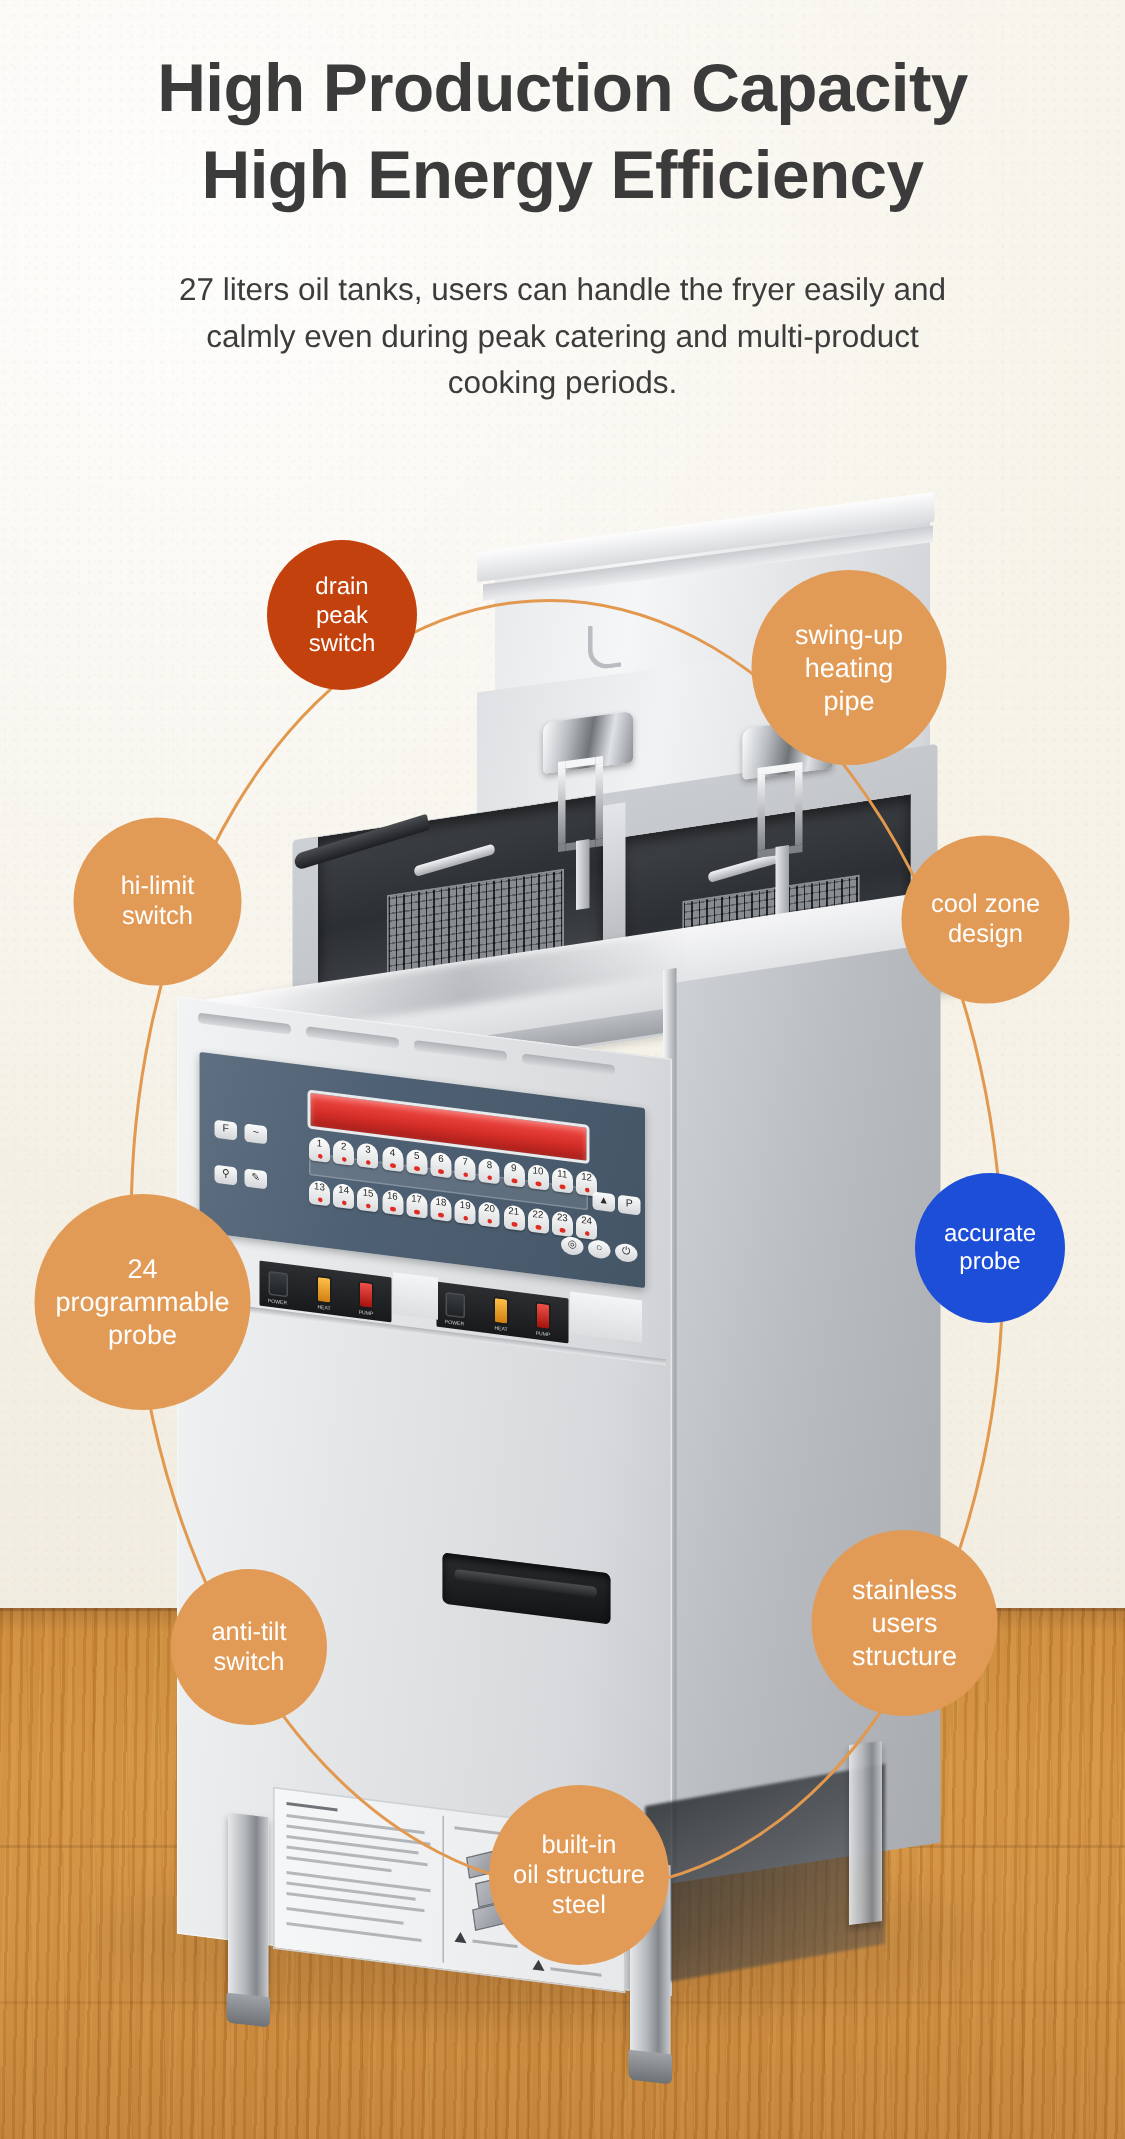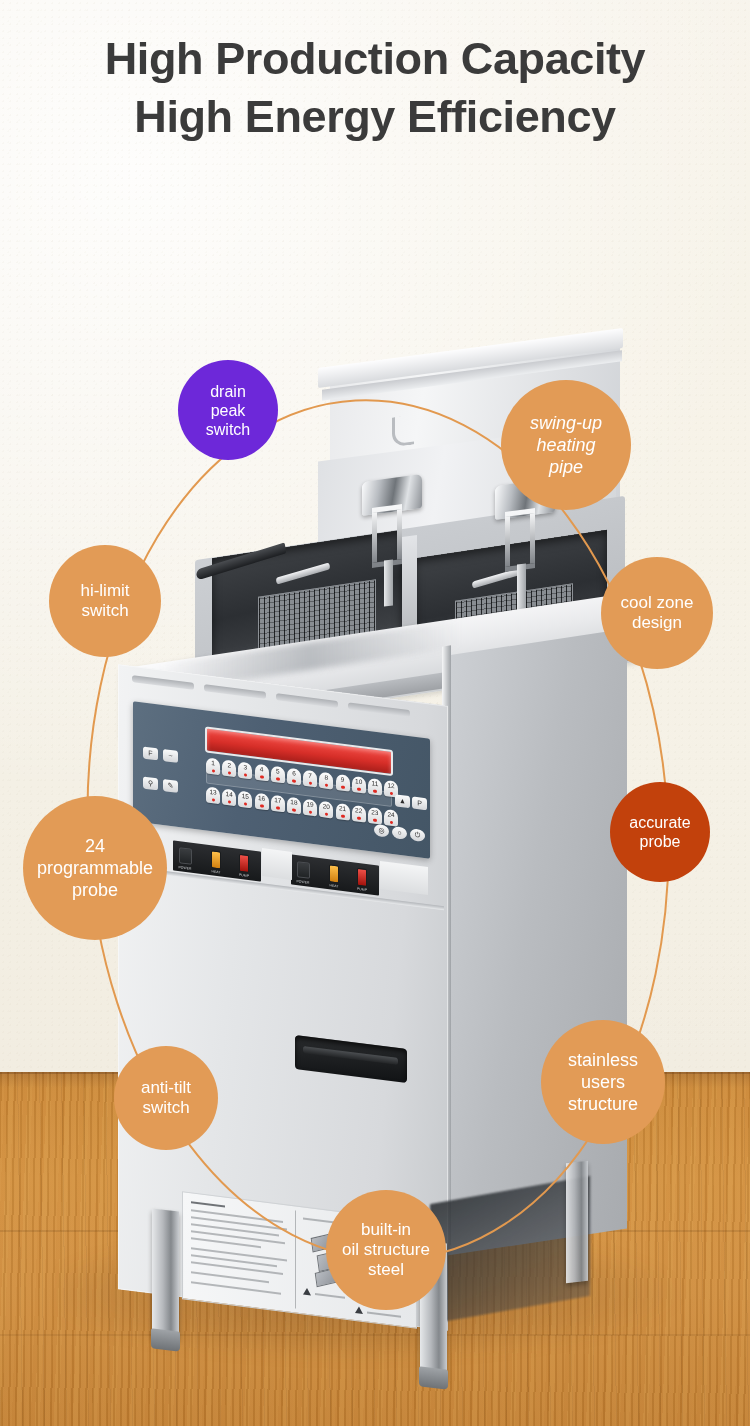--- a/index.html
+++ b/index.html
@@ -439,20 +439,21 @@
     <div class="floor-grain"></div>
     <div class="floor-seam" style="top:0px"></div>
     <div class="floor-seam" style="top:158px;opacity:.55"></div>
     <div class="floor-seam" style="top:262px;opacity:.4"></div>
   </div>
   <div class="floor-shadow"></div>
 
   <div class="header">
     <div class="title-line">High Production Capacity</div>
     <div class="title-line">High Energy Efficiency</div>
+    <div class="subtitle">27 liters oil tanks, users can handle the fryer easily and calmly even during peak catering and multi-product cooking periods.</div>
   </div>
 
   <div class="product">
 
     <div class="pc tank-back"></div>
     <div class="pc tank-back-lip"></div>
     <div class="pc tank-back-lip2"></div>
     <div class="pc back-hook"></div>
     <div class="pc splash-panel"></div>
 
@@ -590,28 +591,28 @@
     <div class="pc foot foot-1"></div>
     <div class="pc leg leg-2"></div>
     <div class="pc foot foot-2"></div>
   </div>
 
   <svg class="svg-layer" width="750" height="1426" viewBox="0 0 750 1426">
     <ellipse id="connector-ellipse" cx="378" cy="830" rx="290" ry="430" fill="none" stroke="#E2994F" stroke-width="2" transform="rotate(-3 378 830)"></ellipse>
   </svg>
 
   <div id="bubble-host">
-      <div class="bubble" style="left: 178px; top: 360px; width: 100px; height: 100px; background: #6d28d9; font-size: 16px; line-height: 19px;">
+      <div class="bubble" style="left: 178px; top: 360px; width: 100px; height: 100px; background: #c2410c; font-size: 16px; line-height: 19px;">
         <span>
           <span style="display:block;white-space:nowrap">drain</span>
           <span style="display:block;white-space:nowrap">peak</span>
           <span style="display:block;white-space:nowrap">switch</span>
         </span>
       </div>
-      <div class="bubble" style="left: 501px; top: 380px; width: 130px; height: 130px; background: rgb(226, 155, 86); font-size: 18px; line-height: 22px; font-style: italic;">
+      <div class="bubble" style="left: 501px; top: 380px; width: 130px; height: 130px; background: rgb(226, 155, 86); font-size: 18px; line-height: 22px;">
         <span>
           <span style="display:block;white-space:nowrap">swing-up</span>
           <span style="display:block;white-space:nowrap">heating</span>
           <span style="display:block;white-space:nowrap">pipe</span>
         </span>
       </div>
       <div class="bubble" style="left: 49px; top: 545px; width: 112px; height: 112px; background: rgb(226, 155, 86);">
         <span>
           <span style="display:block;white-space:nowrap">hi-limit</span>
           <span style="display:block;white-space:nowrap">switch</span>
@@ -623,21 +624,21 @@
           <span style="display:block;white-space:nowrap">design</span>
         </span>
       </div>
       <div class="bubble" style="left: 23px; top: 796px; width: 144px; height: 144px; background: rgb(226, 155, 86); font-size: 18px; line-height: 22px;">
         <span>
           <span style="display:block;white-space:nowrap">24</span>
           <span style="display:block;white-space:nowrap">programmable</span>
           <span style="display:block;white-space:nowrap">probe</span>
         </span>
       </div>
-      <div class="bubble" style="left: 610px; top: 782px; width: 100px; height: 100px; background: #c2410c; font-size: 16px; line-height: 19px;">
+      <div class="bubble" style="left: 610px; top: 782px; width: 100px; height: 100px; background: #1d4ed8; font-size: 16px; line-height: 19px;">
         <span>
           <span style="display:block;white-space:nowrap">accurate</span>
           <span style="display:block;white-space:nowrap">probe</span>
         </span>
       </div>
       <div class="bubble" style="left: 541px; top: 1020px; width: 124px; height: 124px; background: rgb(226, 155, 86); font-size: 18px; line-height: 22px;">
         <span>
           <span style="display:block;white-space:nowrap">stainless</span>
           <span style="display:block;white-space:nowrap">users</span>
           <span style="display:block;white-space:nowrap">structure</span>

